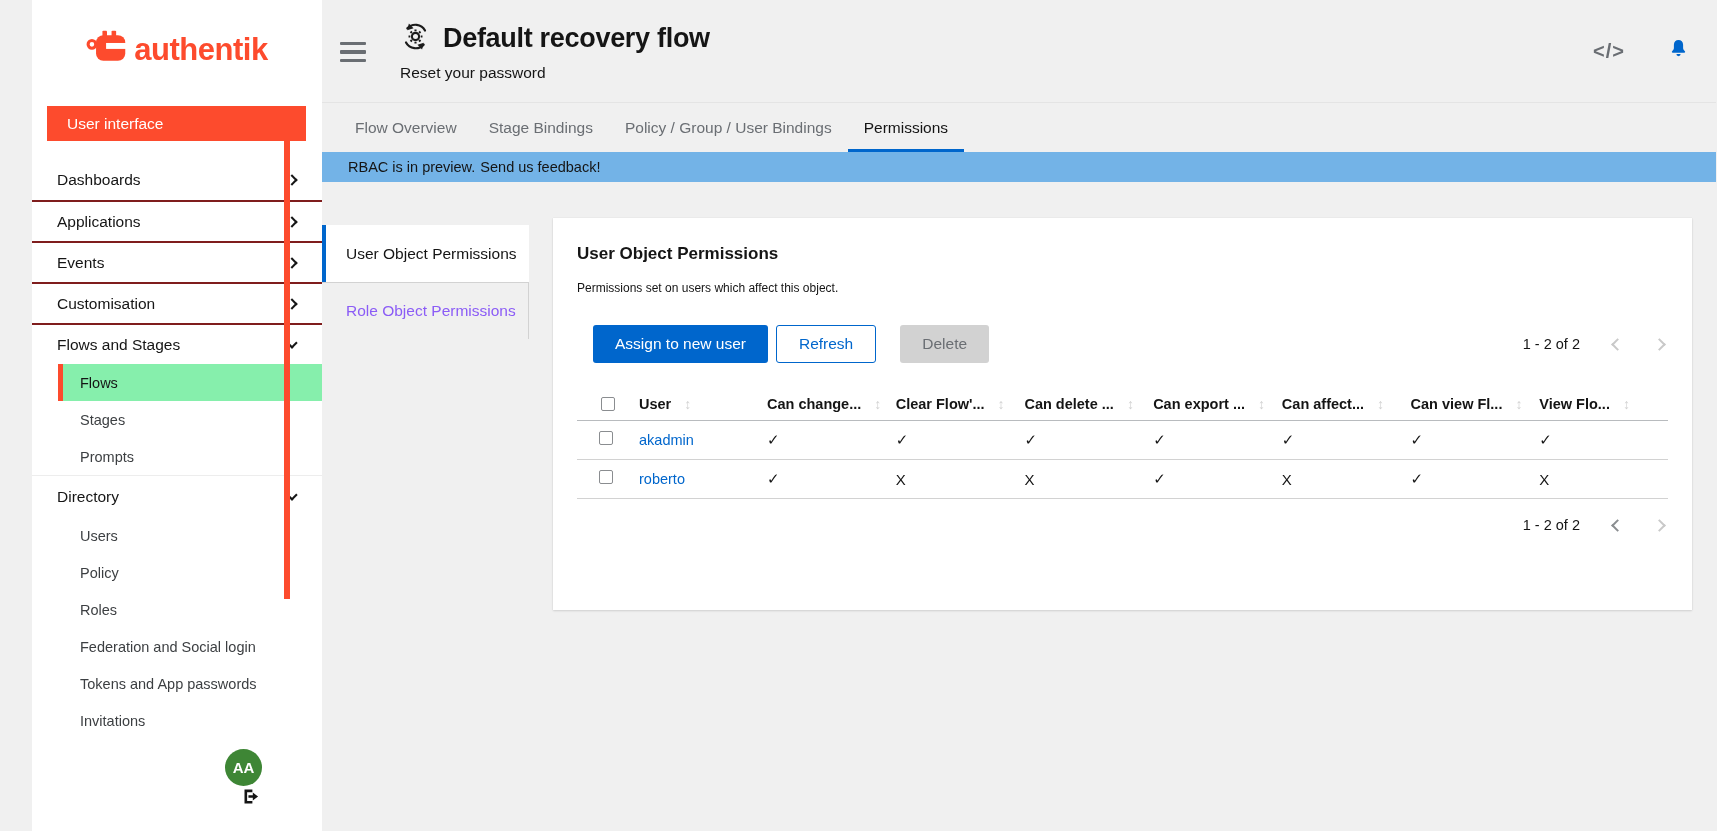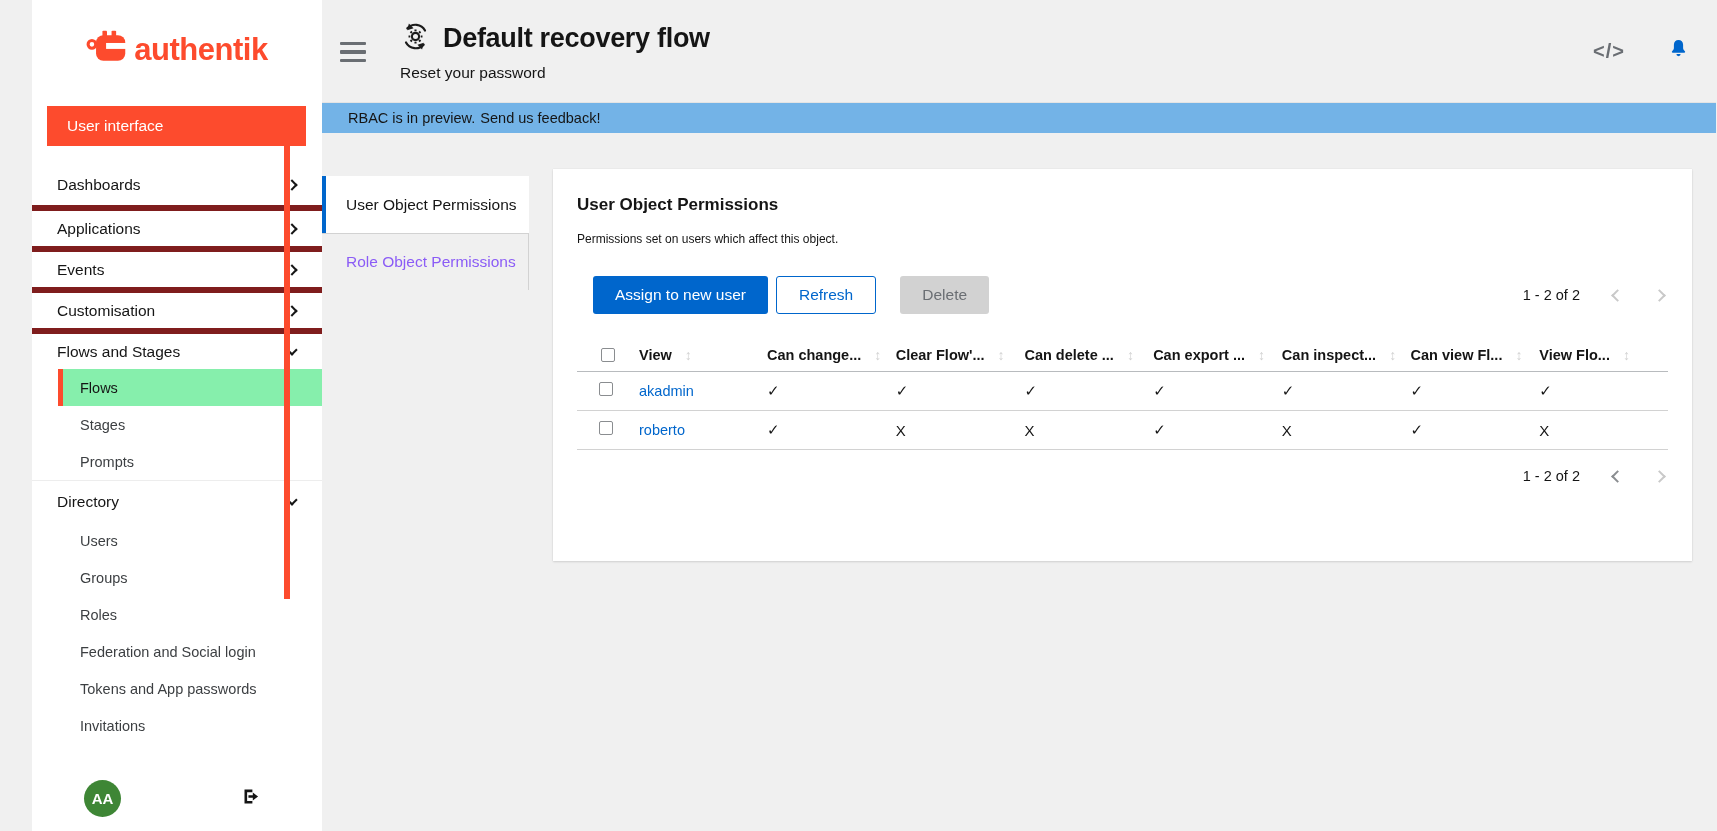--- a/index.html
+++ b/index.html
@@ -10,28 +10,28 @@
   
   .sidebar { width:290px; height:831px; background:#fff; display:flex; flex-direction:column; position:relative; z-index:2;margin-left:32px; }
   .red-strip { position:absolute; left:284px; top:115px; width:6px; height:484px; background:#fd4b2d; z-index:3; }
   .logo-row { display:flex; align-items:center; justify-content:center; gap:6px; padding:30px 10px 24px 10px; }
   .logo-text { font-size:31px; font-weight:bold; color:#fd4b2d; letter-spacing:-0.5px; }
   .section-btn { margin:12px 16px 4px 15px; height:40px; background:#fd4b2d; color:#fff;
     display:flex; align-items:center; padding-left:20px; font-size:15.5px; cursor:pointer; }
   .nav { margin-top:14px; display:flex; flex-direction:column; }
   .nav-item { height:41px; display:flex; align-items:center; justify-content:space-between;
     padding:0 26px 0 25px; font-size:15.5px; cursor:pointer; }
-  .nav-item + .nav-item { border-top:6px solid #7f1d1d; }
+  .nav-item + .nav-item { border-top:2px solid #7f1d1d; }
   .nav-divider { border-top:1px solid #ededed; }
   .sub-item { height:37px; display:flex; align-items:center; padding-left:48px; font-size:14.5px; color:#3c3f42; cursor:pointer; }
   .sub-item.active { background:#86efac; margin-left:26px; padding-left:17px; border-left:5px solid #fd4b2d; color:#151515; }
   .chev { width:8px; height:8px; border-right:2.4px solid #151515; border-bottom:2.4px solid #151515; display:inline-block; }
   .chev.right { transform:rotate(-45deg); }
   .chev.down  { transform:rotate(45deg); margin-top:-3px; }
-  .sidebar-footer { margin-top:auto; padding:10px 60px 14px 52px; display:flex; align-items:center; justify-content:space-between; }
+  .sidebar-footer { margin-top:auto; padding:10px 60px 20px 52px; display:flex; align-items:flex-end; justify-content:space-between;flex-direction:column; }
   .avatar { width:37px; height:37px; border-radius:50%; background:#3e8635; color:#fff;
     display:flex; align-items:center; justify-content:center; font-size:15px; font-weight:bold; cursor:pointer; }
 
   
   .main { width:1394px; display:flex; flex-direction:column; background:#f0f0f0; }
   .topbar { height:103px; display:flex; align-items:center; padding:0 26px 0 18px; border-bottom:1px solid #e4e4e4; }
   .hamburger { width:26px; cursor:pointer; display:flex; flex-direction:column; gap:5px; margin-top:2px; }
   .hamburger span { height:3.2px; background:#6a6e73; border-radius:1px; }
   .title-block { margin-left:34px; }
   .title-row { display:flex; align-items:center; gap:12px; }
@@ -126,21 +126,21 @@
       </div>
       <div class="sub-item active">Flows</div>
       <div class="sub-item">Stages</div>
       <div class="sub-item">Prompts</div>
       <div class="nav-divider"></div>
       <div class="nav-item">
         <span>Directory</span>
         <span class="chev down"></span>
       </div>
       <div class="sub-item">Users</div>
-      <div class="sub-item">Groups</div>
+      <div class="sub-item">Policy</div>
       <div class="sub-item">Roles</div>
       <div class="sub-item">Federation and Social login</div>
       <div class="sub-item">Tokens and App passwords</div>
       <div class="sub-item">Invitations</div>
     </nav>
 
     <div class="sidebar-footer">
       <div class="avatar">AA</div>
       <span style="cursor:pointer;">
         <svg width="21" height="21" viewBox="0 0 24 24" fill="#151515">
@@ -185,20 +185,26 @@
         <span class="dev-icon">&lt;/&gt;</span>
         <span style="cursor:pointer;">
           <svg width="23" height="23" viewBox="0 0 24 24" fill="#0066cc">
             <path d="M12 2 C9.2 2 7.2 4.1 7.2 7 v3.4 c0 1.5 -0.9 2.5 -1.9 3.4 -0.5 0.5 -0.2 1.6 0.7 1.6 h12 c0.9 0 1.2 -1.1 0.7 -1.6 -1 -0.9 -1.9 -1.9 -1.9 -3.4 V7 C16.8 4.1 14.8 2 12 2 z"></path>
             <path d="M9.8 16.8 a2.2 2.2 0 0 0 4.4 0 z"></path>
           </svg>
         </span>
       </div>
     </div>
 
+    <div class="tabs">
+      <div class="tab">Flow Overview</div>
+      <div class="tab">Stage Bindings</div>
+      <div class="tab">Policy / Group / User Bindings</div>
+      <div class="tab active">Permissions</div>
+    </div>
 
     <div class="banner">
       <span>RBAC is in preview.</span>
       <a>Send us feedback!</a>
     </div>
 
     <div class="content-row">
 
       <div class="subtabs">
         <div class="subtab active">User Object Permissions</div>
@@ -219,41 +225,41 @@
             <span class="pg-chev right"></span>
           </div>
         </div>
 
         <div class="table">
           <div class="tr head">
             <div class="th">
                 <span class="cbx" style="margin-left:24px;"></span>
               </div>
             <div class="th">
-                <span>View</span>
+                <span>User</span>
                 <span class="sort">↕</span>
               </div>
             <div class="th">
                 <span>Can change...</span>
                 <span class="sort">↕</span>
               </div>
             <div class="th">
                 <span>Clear Flow'...</span>
                 <span class="sort">↕</span>
               </div>
             <div class="th">
                 <span>Can delete ...</span>
                 <span class="sort">↕</span>
               </div>
             <div class="th">
                 <span>Can export ...</span>
                 <span class="sort">↕</span>
               </div>
             <div class="th">
-                <span>Can inspect...</span>
+                <span>Can affect...</span>
                 <span class="sort">↕</span>
               </div>
             <div class="th">
                 <span>Can view Fl...</span>
                 <span class="sort">↕</span>
               </div>
             <div class="th">
                 <span>View Flo...</span>
                 <span class="sort">↕</span>
               </div>

